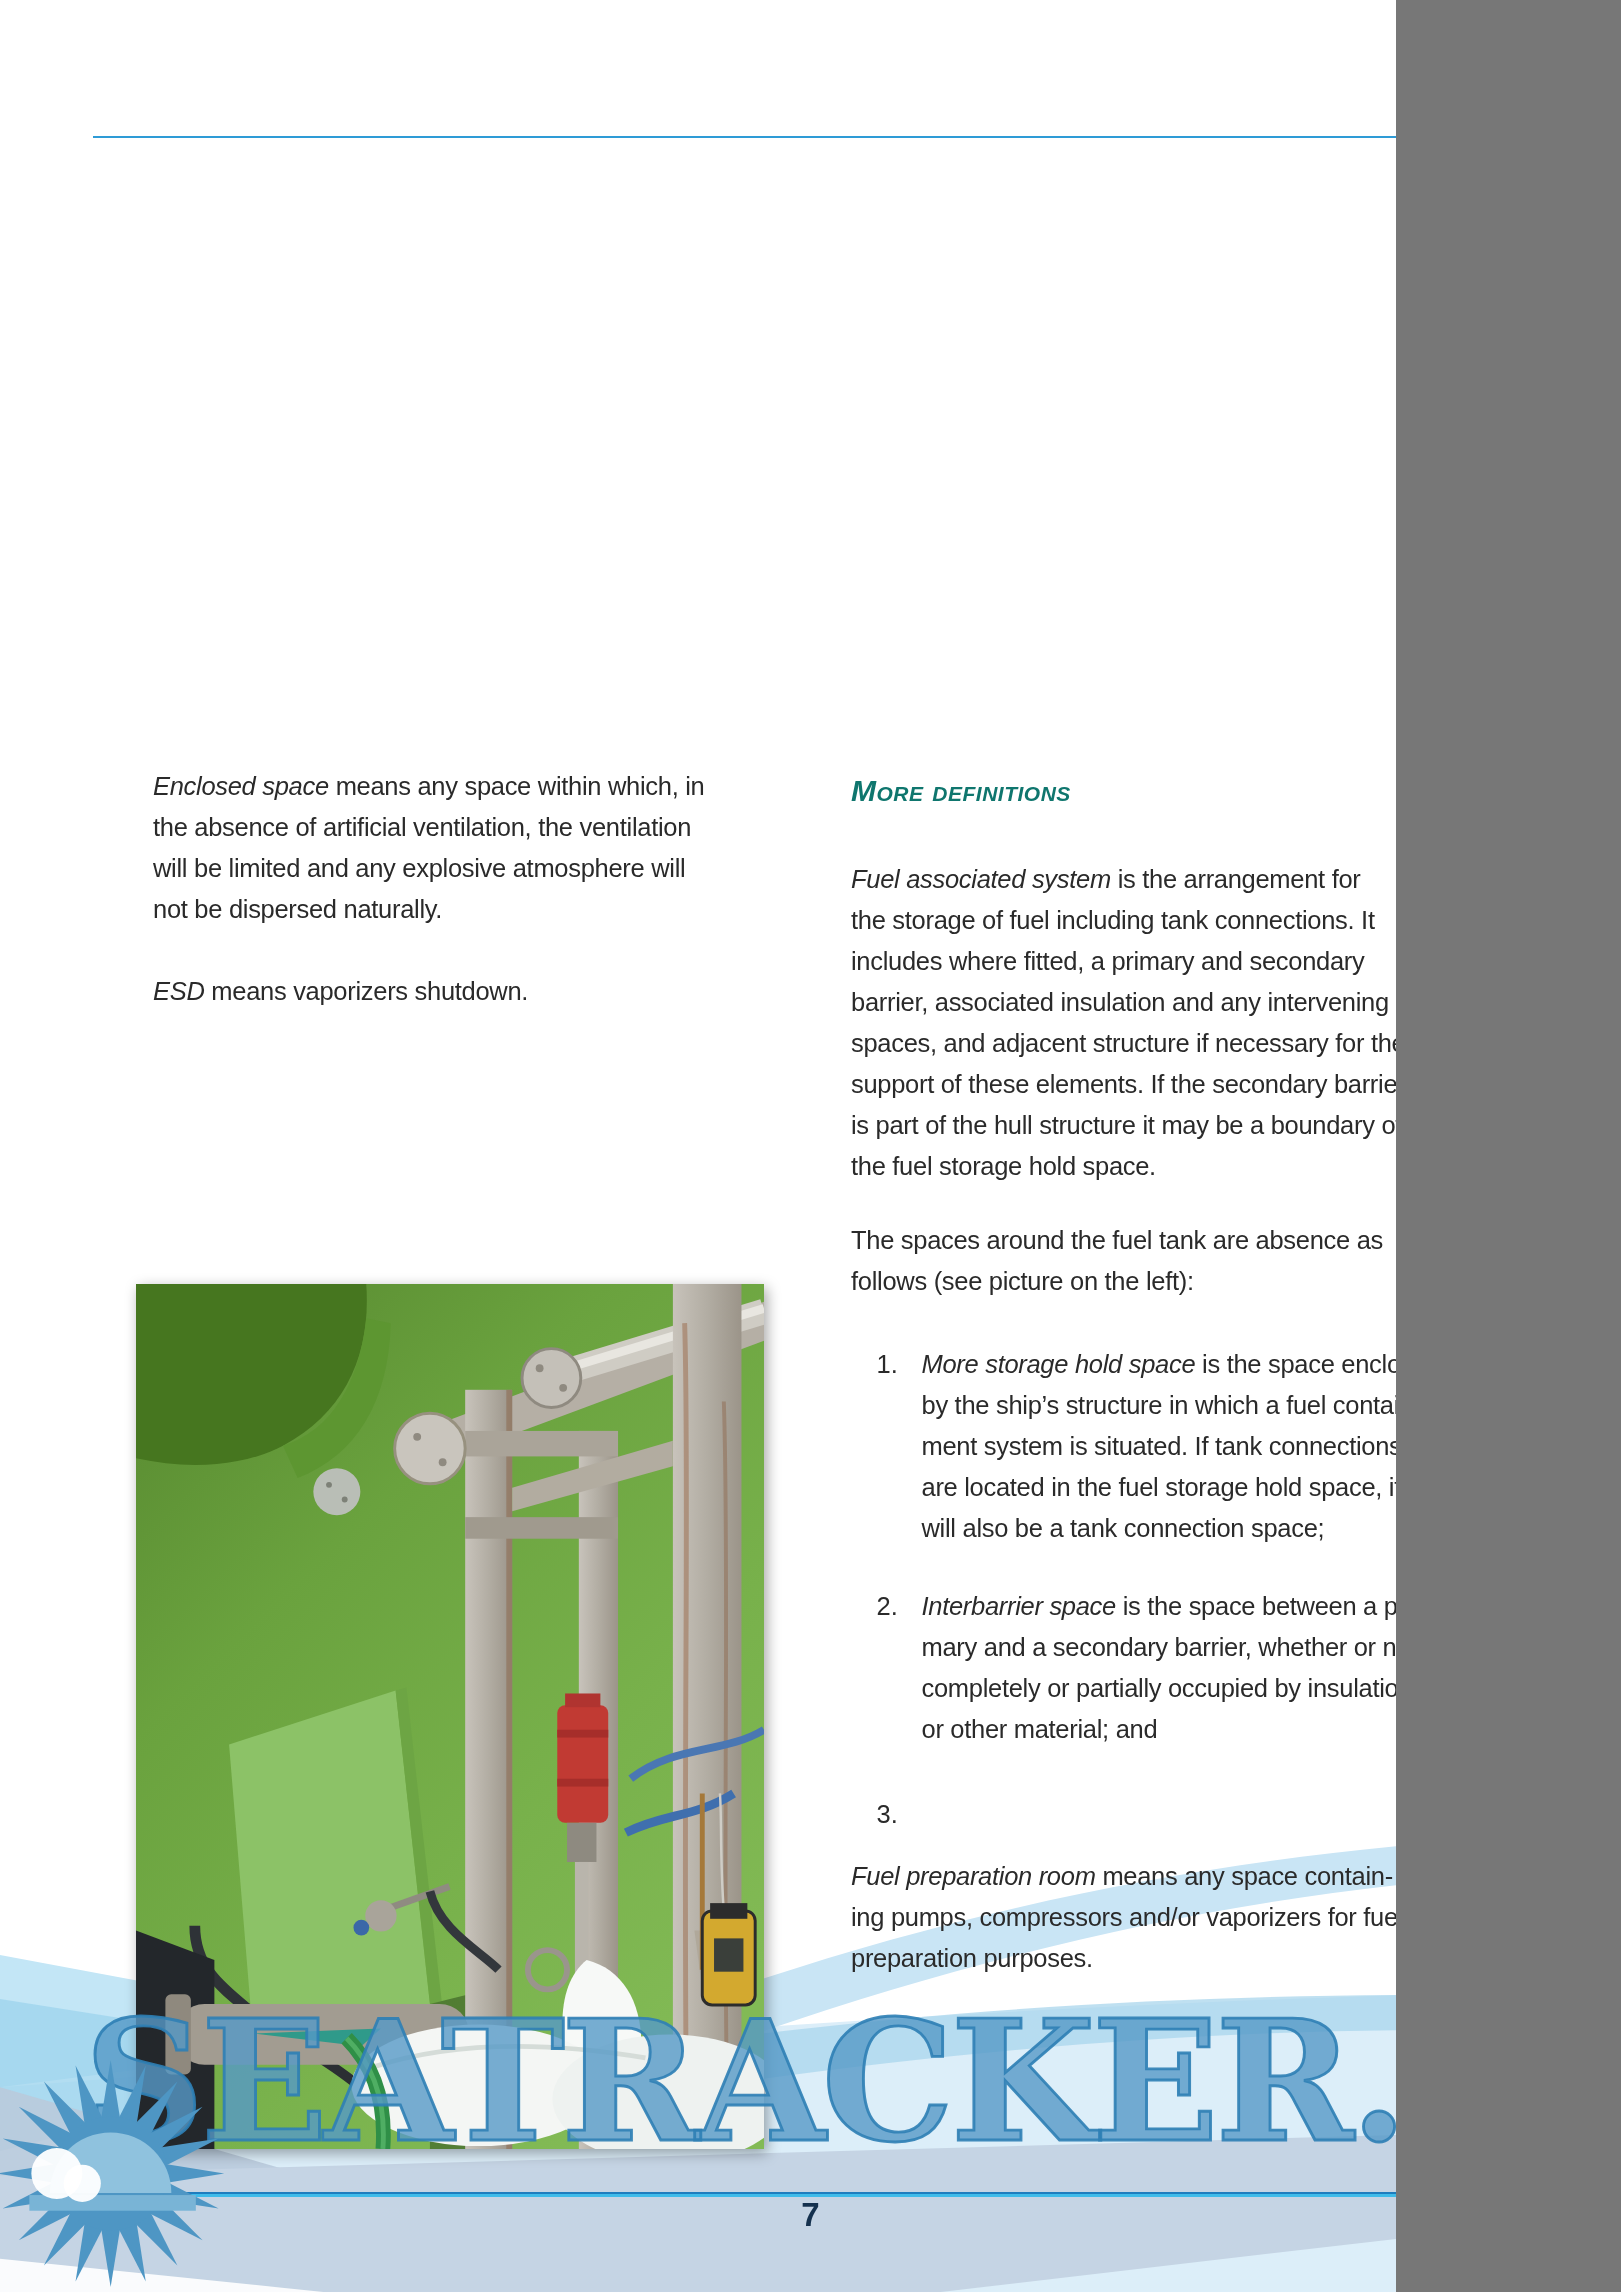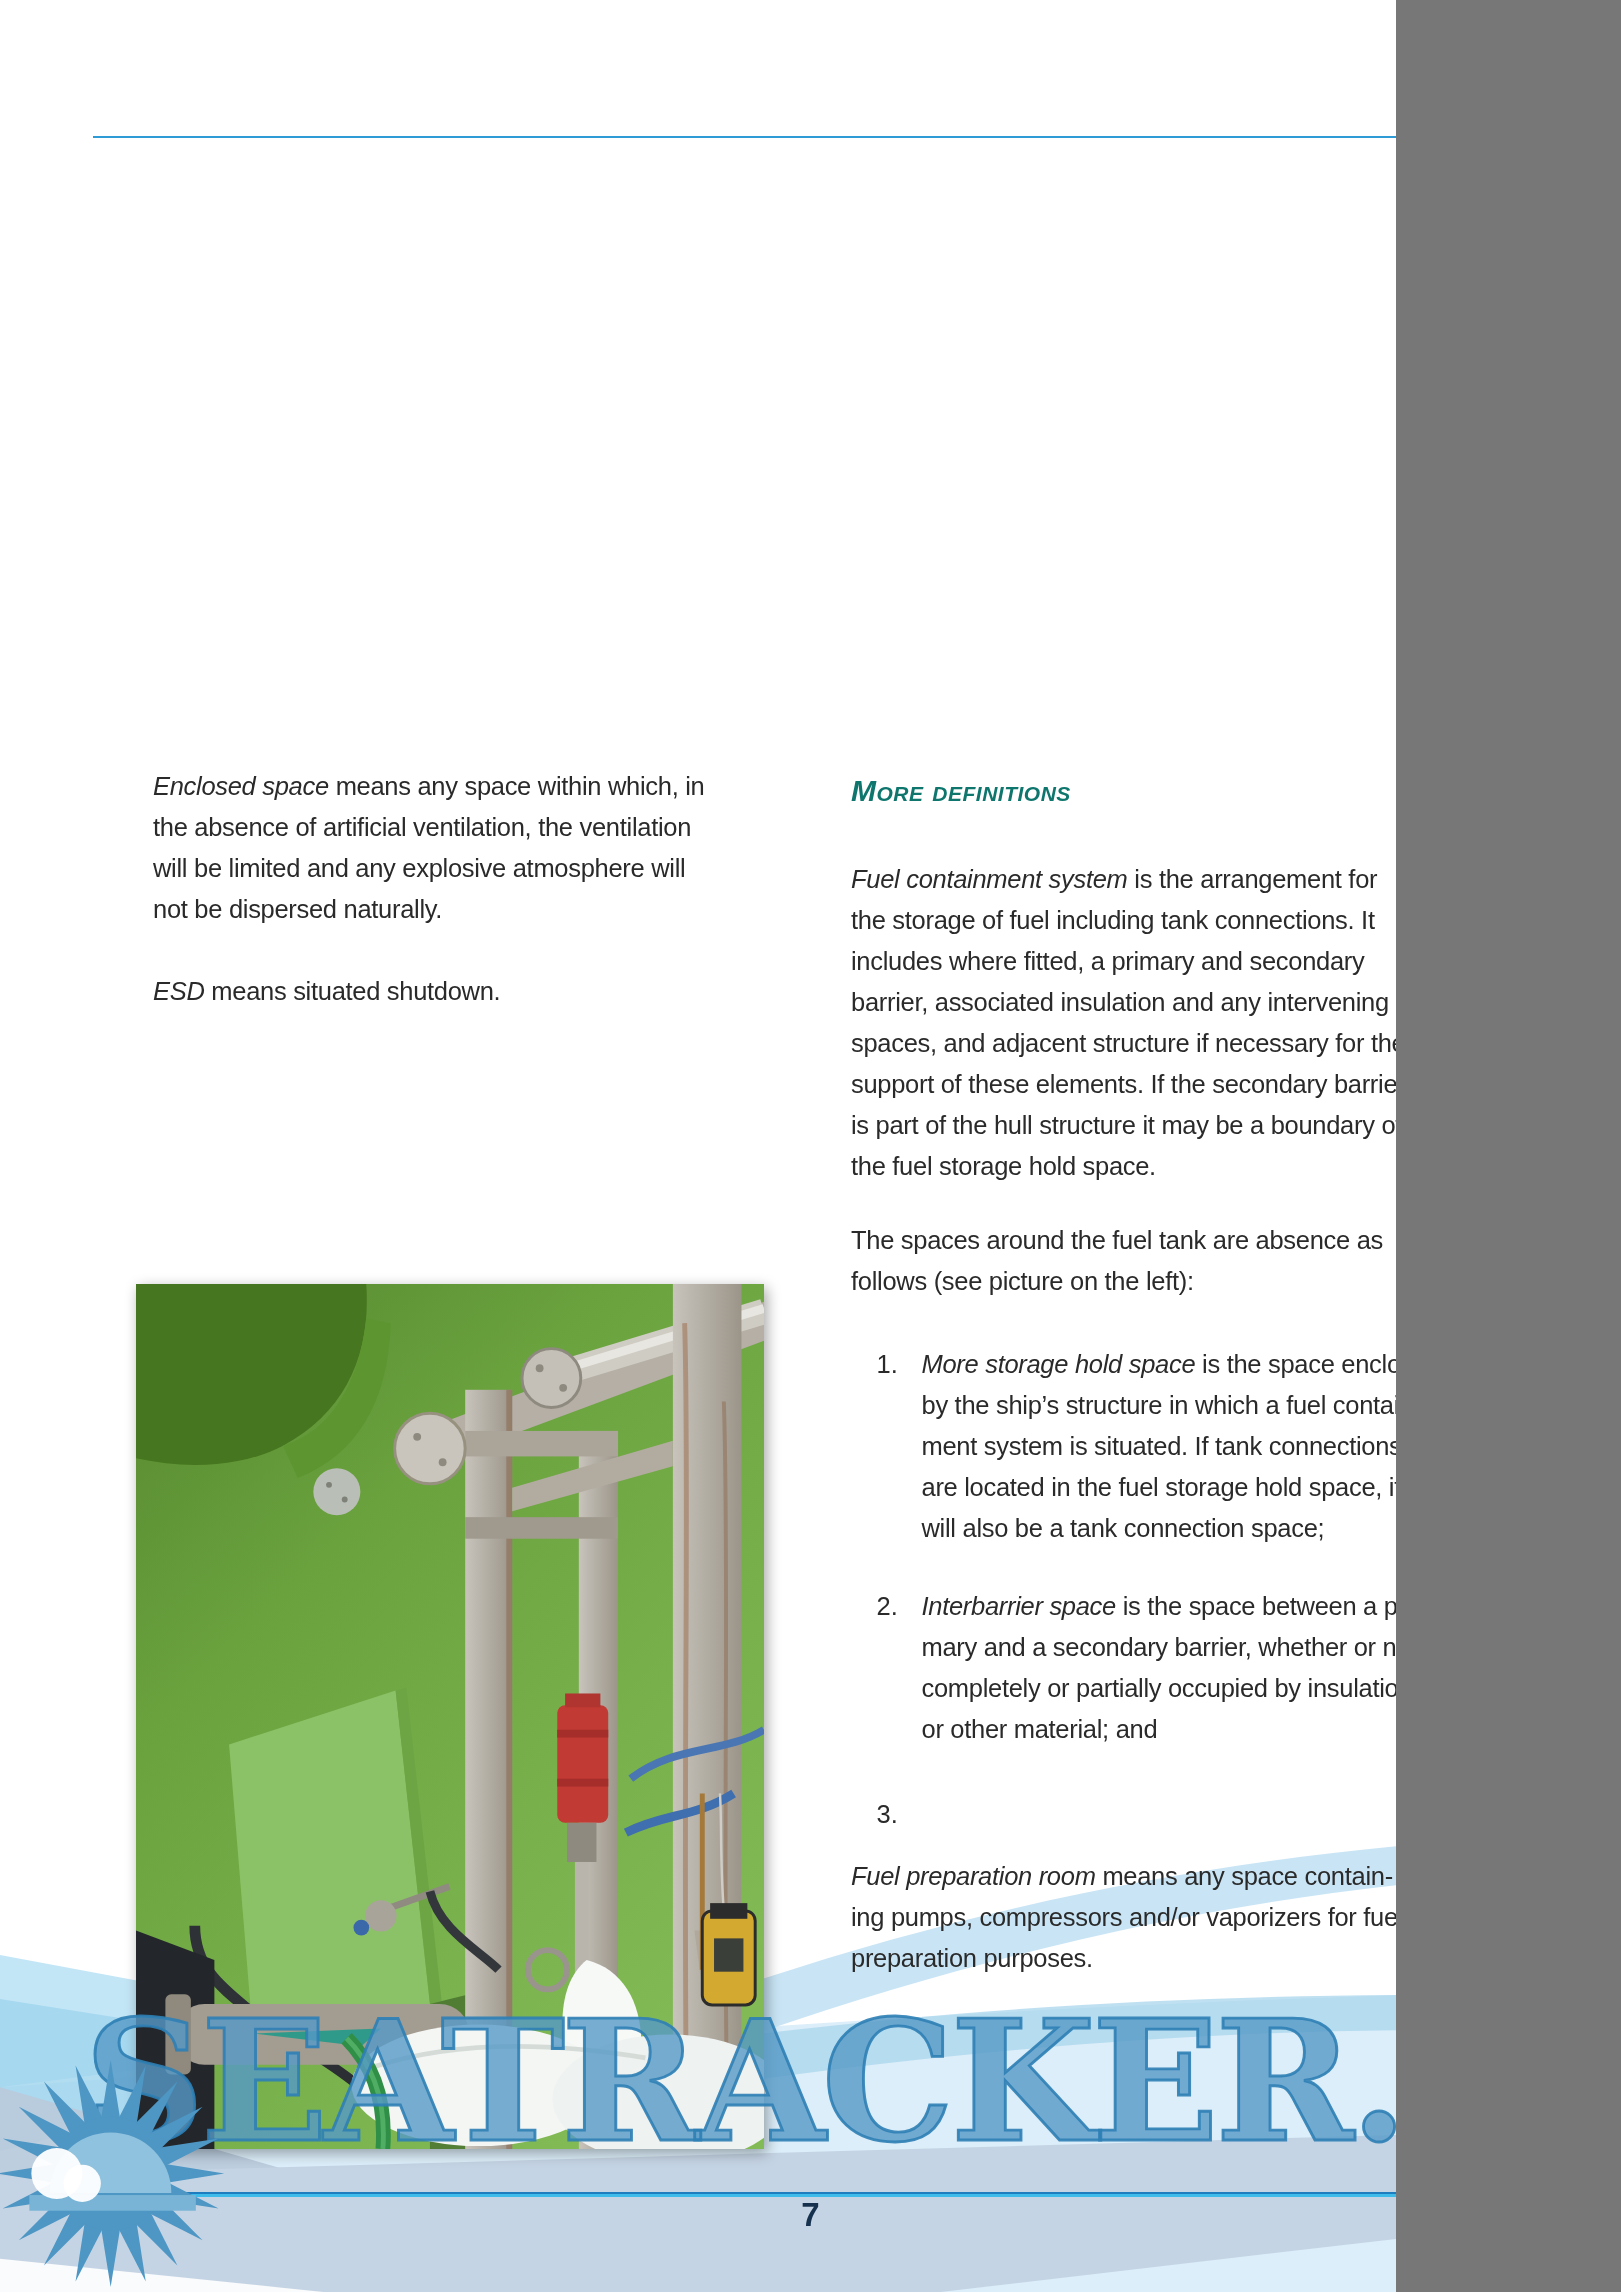--- a/index.html
+++ b/index.html
@@ -64,21 +64,21 @@
     <polygon points="50,13 89,52 11,52" fill="#1b75bb" stroke="#ffffff" stroke-width="2.5"></polygon>
     <polygon points="11,52 89,52 50,91" fill="#2fa24f" stroke="#ffffff" stroke-width="2.5"></polygon>
     <text x="27" y="67" font-family="DejaVu Sans, sans-serif" font-size="36" font-weight="bold" font-style="italic" fill="#ffffff">itf</text>
   </svg>
 
   <div class="left-col">
     <p class="body-text"><span class="t">Enclosed space</span><span> means any space within which, in
 the absence of artificial ventilation, the ventilation
 will be limited and any explosive atmosphere will
 not be dispersed naturally.</span></p>
-    <p class="body-text p2"><span class="t">ESD</span><span> means situated shutdown.</span></p>
+    <p class="body-text p2"><span class="t">ESD</span><span> means vaporizers shutdown.</span></p>
   </div>
 
   <svg class="photo" viewBox="0 0 641 883" preserveAspectRatio="none">
     <defs>
       <linearGradient id="gBG" x1="0" y1="0" x2="0.7" y2="1">
         <stop offset="0" stop-color="#55862e"></stop>
           <stop offset="0.35" stop-color="#6aa23e"></stop>
         <stop offset="0.7" stop-color="#78b14b"></stop>
           <stop offset="1" stop-color="#82ba55"></stop>
       </linearGradient>
@@ -145,21 +145,21 @@
     <path d="M600,640 C596,590 598,545 596,520" stroke="#cfcdc6" stroke-width="2.5" fill="none"></path>
     <g>
       <rect x="578" y="640" width="54" height="96" rx="10" fill="#d3a92f" stroke="#2c2c2c" stroke-width="3"></rect>
       <rect x="586" y="632" width="38" height="16" fill="#2c2c2c"></rect>
       <rect x="590" y="668" width="30" height="34" fill="#3a3f3a"></rect>
     </g>
   </svg>
 
   <div class="right-col">
     <h2 class="rc-heading">More definitions</h2>
-    <p class="body-text p1"><span class="t">Fuel containment system</span><span> is the arrangement for
+    <p class="body-text p1"><span class="t">Fuel associated system</span><span> is the arrangement for
 the storage of fuel including tank connections. It
 includes where fitted, a primary and secondary
 barrier, associated insulation and any intervening
 spaces, and adjacent structure if necessary for the
 support of these elements. If the secondary barrier
 is part of the hull structure it may be a boundary of
 the fuel storage hold space.</span></p>
     <p class="body-text p2">The spaces around the fuel tank are absence as
 follows (see picture on the left):</p>
     <ol class="def-list">

